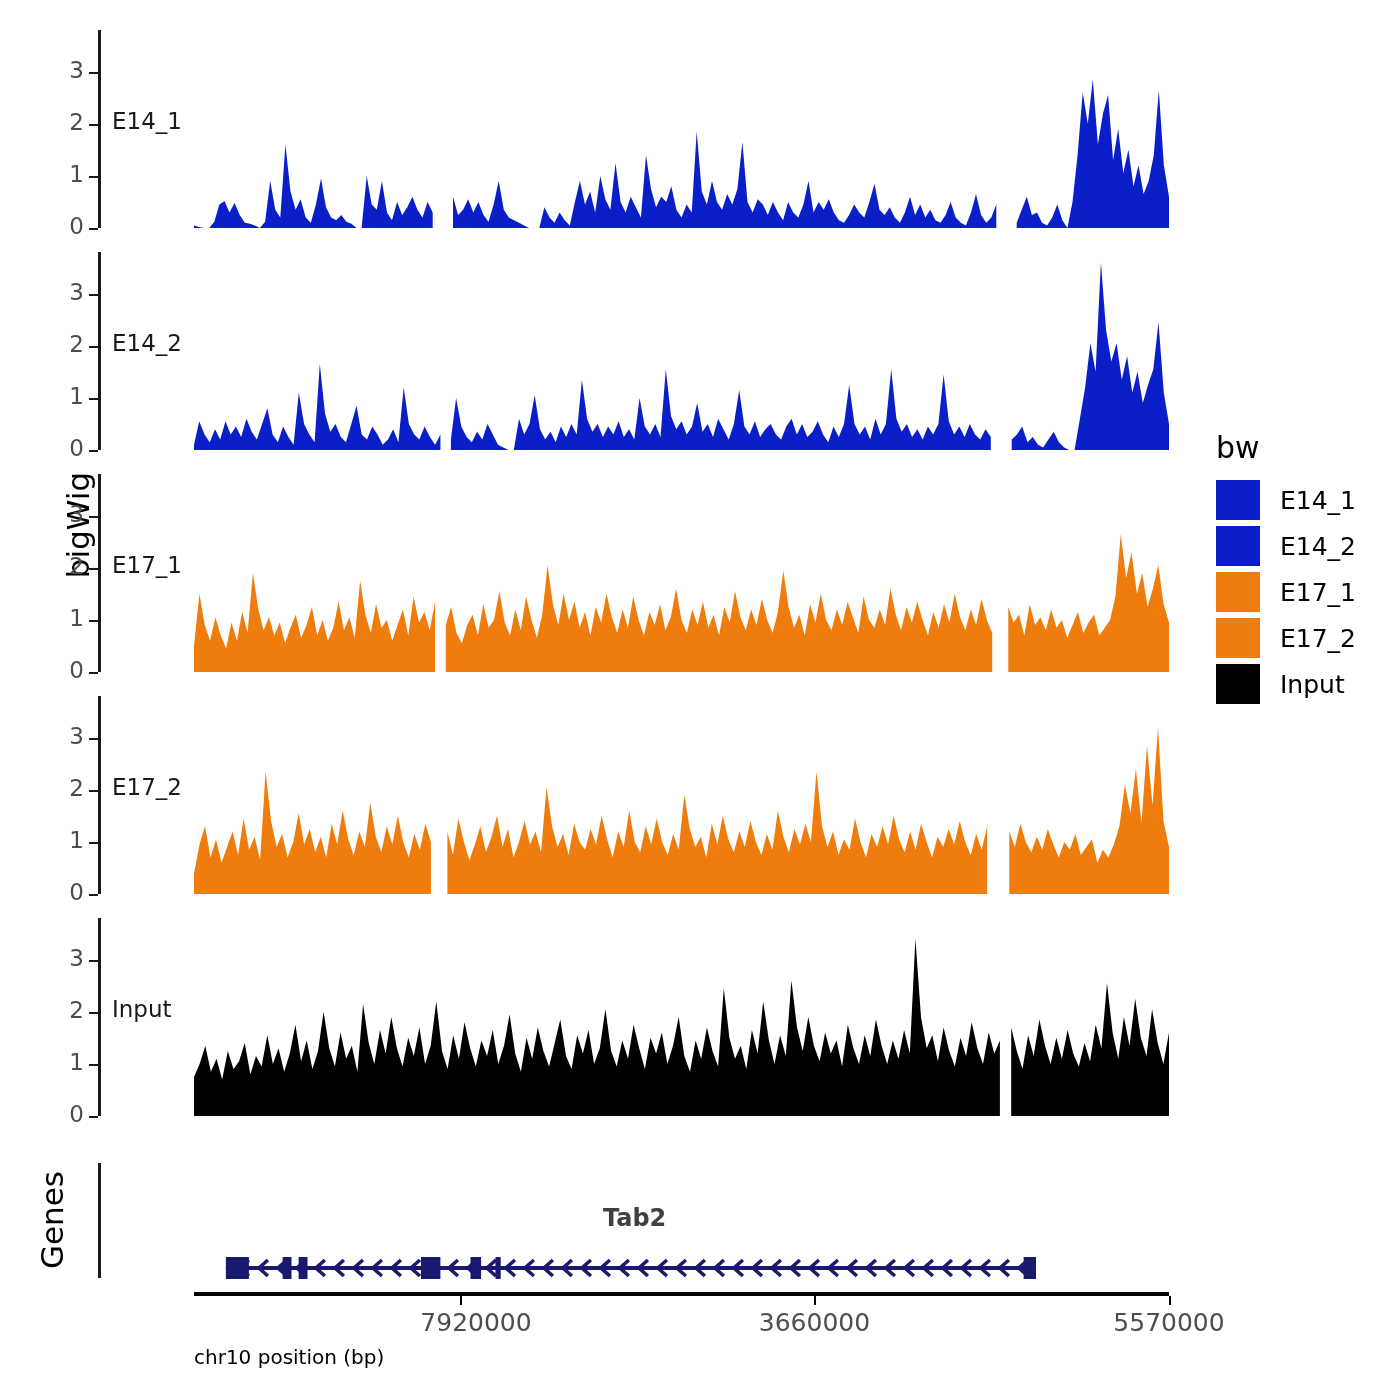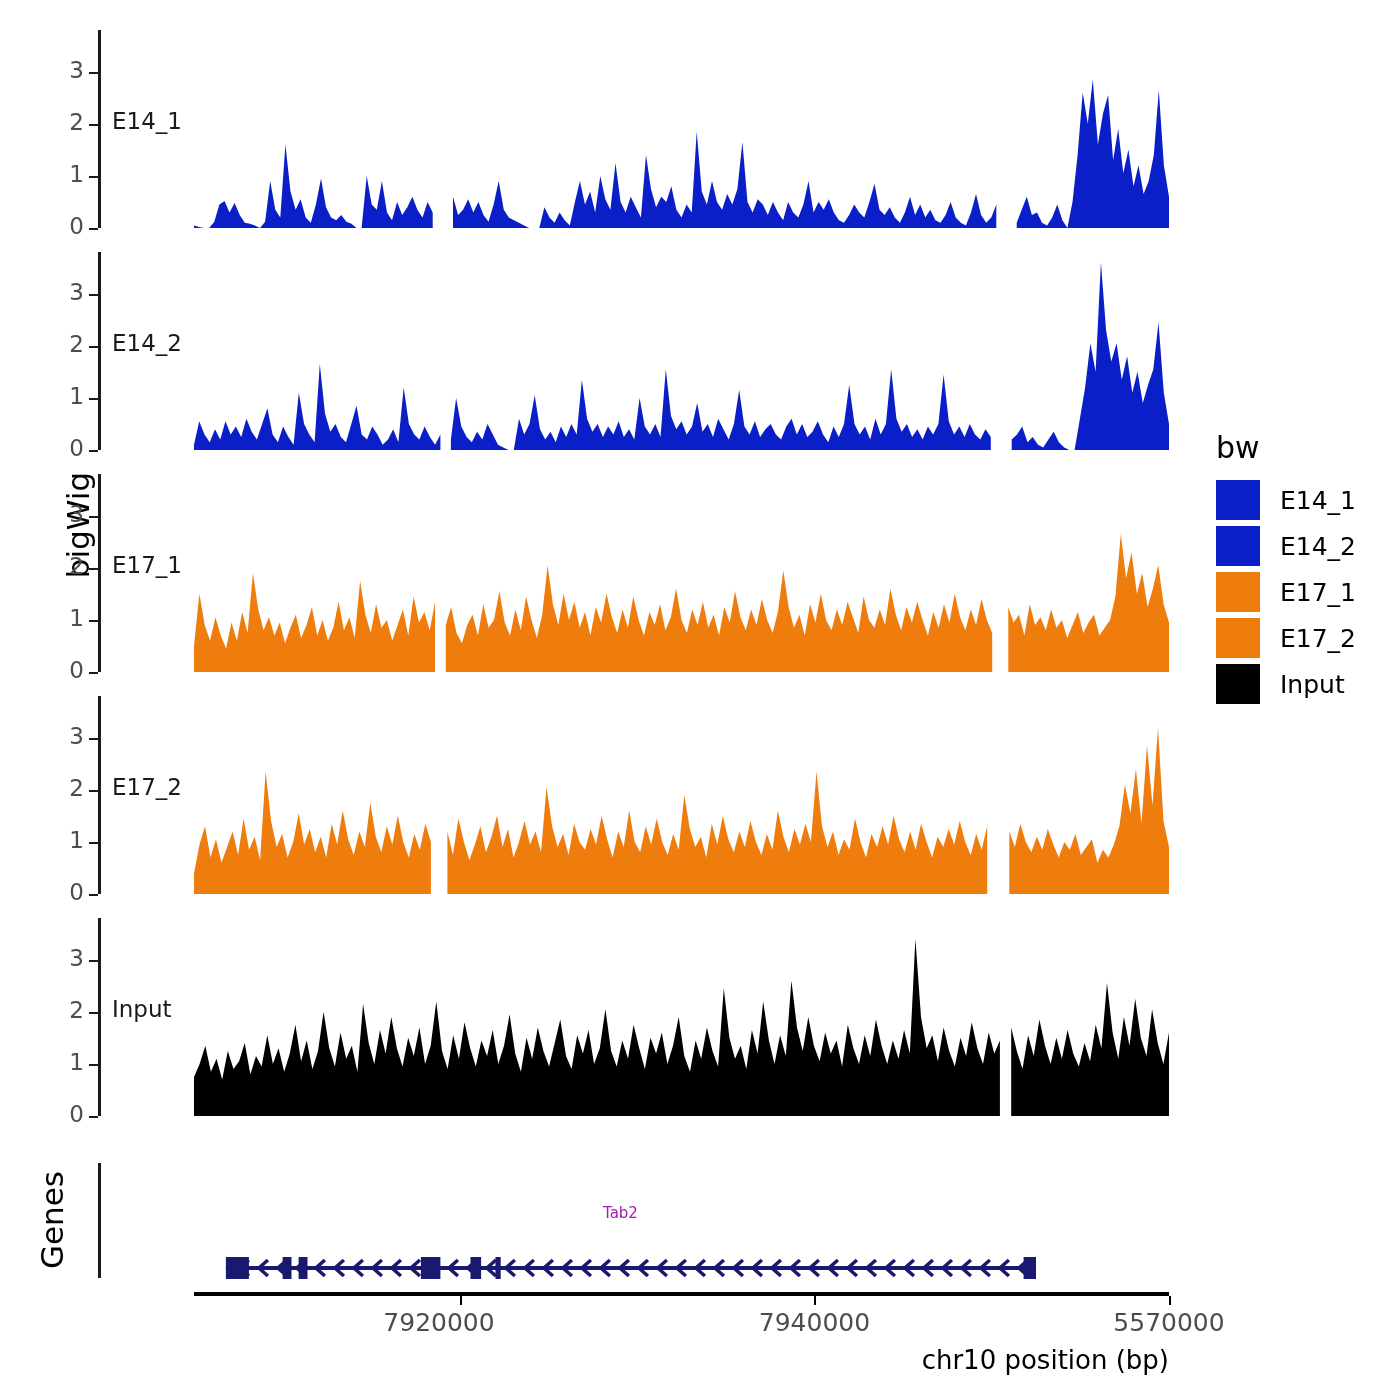--- a/index.html
+++ b/index.html
@@ -21,25 +21,25 @@
   .ticklbl{position:absolute;font-size:23px;color:#4d4d4d;text-align:right;width:60px;left:24px;}
   .plotlbl{position:absolute;font-size:23px;color:#1a1a1a;left:112px;}
 
   .track{position:absolute;left:194px;width:975px;overflow:hidden;}
   .track svg{display:block;}
 
   
   .xaxis-line{position:absolute;left:194px;width:975px;height:4px;background:#000;top:1292px;}
   .xtick{position:absolute;width:2px;height:9px;background:#000;top:1296px;}
   .xticklbl{position:absolute;font-size:25px;color:#4d4d4d;top:1308px;width:200px;text-align:center;}
-  .xaxis-title{position:absolute;left:194px;width:975px;top:1345px;text-align:right;font-size:26px;color:#000;}
+  .xaxis-title{position:absolute;left:194px;width:975px;top:1345px;text-align:left;font-size:20px;color:#000;}
 
   
   .genes-axisline{position:absolute;left:98px;width:3px;background:#1a1a1a;top:1163px;height:115px;}
-  .gene-name{position:absolute;font-size:15px;color:#a21caf;top:1204px;}
+  .gene-name{position:absolute;font-size:24px;color:#404040;top:1204px;font-weight:bold;}
 
   
   .legend{position:absolute;left:1216px;top:430px;}
   .legend-title{font-size:30px;color:#000;margin-bottom:14px;}
   .legend-row{display:flex;align-items:center;height:42px;margin-bottom:4px;}
   .legend-key{width:44px;height:40px;flex:0 0 44px;}
   .legend-label{font-size:25px;color:#000;margin-left:20px;white-space:nowrap;}
 </style>
 </head>
 <body>
@@ -180,23 +180,23 @@
         <rect x="226.9" y="9" width="19.5" height="22" fill="#191970"></rect>
         <rect x="276.5" y="9" width="10.6" height="22" fill="#191970"></rect>
         <rect x="301.4" y="9" width="5.3" height="22" fill="#191970"></rect>
         <rect x="829.6" y="9" width="12.4" height="22" fill="#191970"></rect>
       </svg>
     </div>
 
   <div class="xaxis-line"></div>
   <div id="xticks">
       <div class="xtick" style="left: 459.909px;"></div>
-      <div class="xticklbl" style="left: 339px;">7920000</div>
+      <div class="xticklbl" style="left: 376px;">7920000</div>
       <div class="xtick" style="left: 814.455px;"></div>
-      <div class="xticklbl" style="left: 714.455px;">7940000</div>
+      <div class="xticklbl" style="left: 714.455px;">3660000</div>
       <div class="xtick" style="left: 1169px;"></div>
       <div class="xticklbl" style="left: 1069px;">5570000</div>
     </div>
   <div class="xaxis-title">chr10 position (bp)</div>
 
   <div class="legend">
     <div class="legend-title">bw</div>
     <div id="legend-rows">
         <div class="legend-row">
           <div class="legend-key" style="background: rgb(10, 31, 199);"></div>

